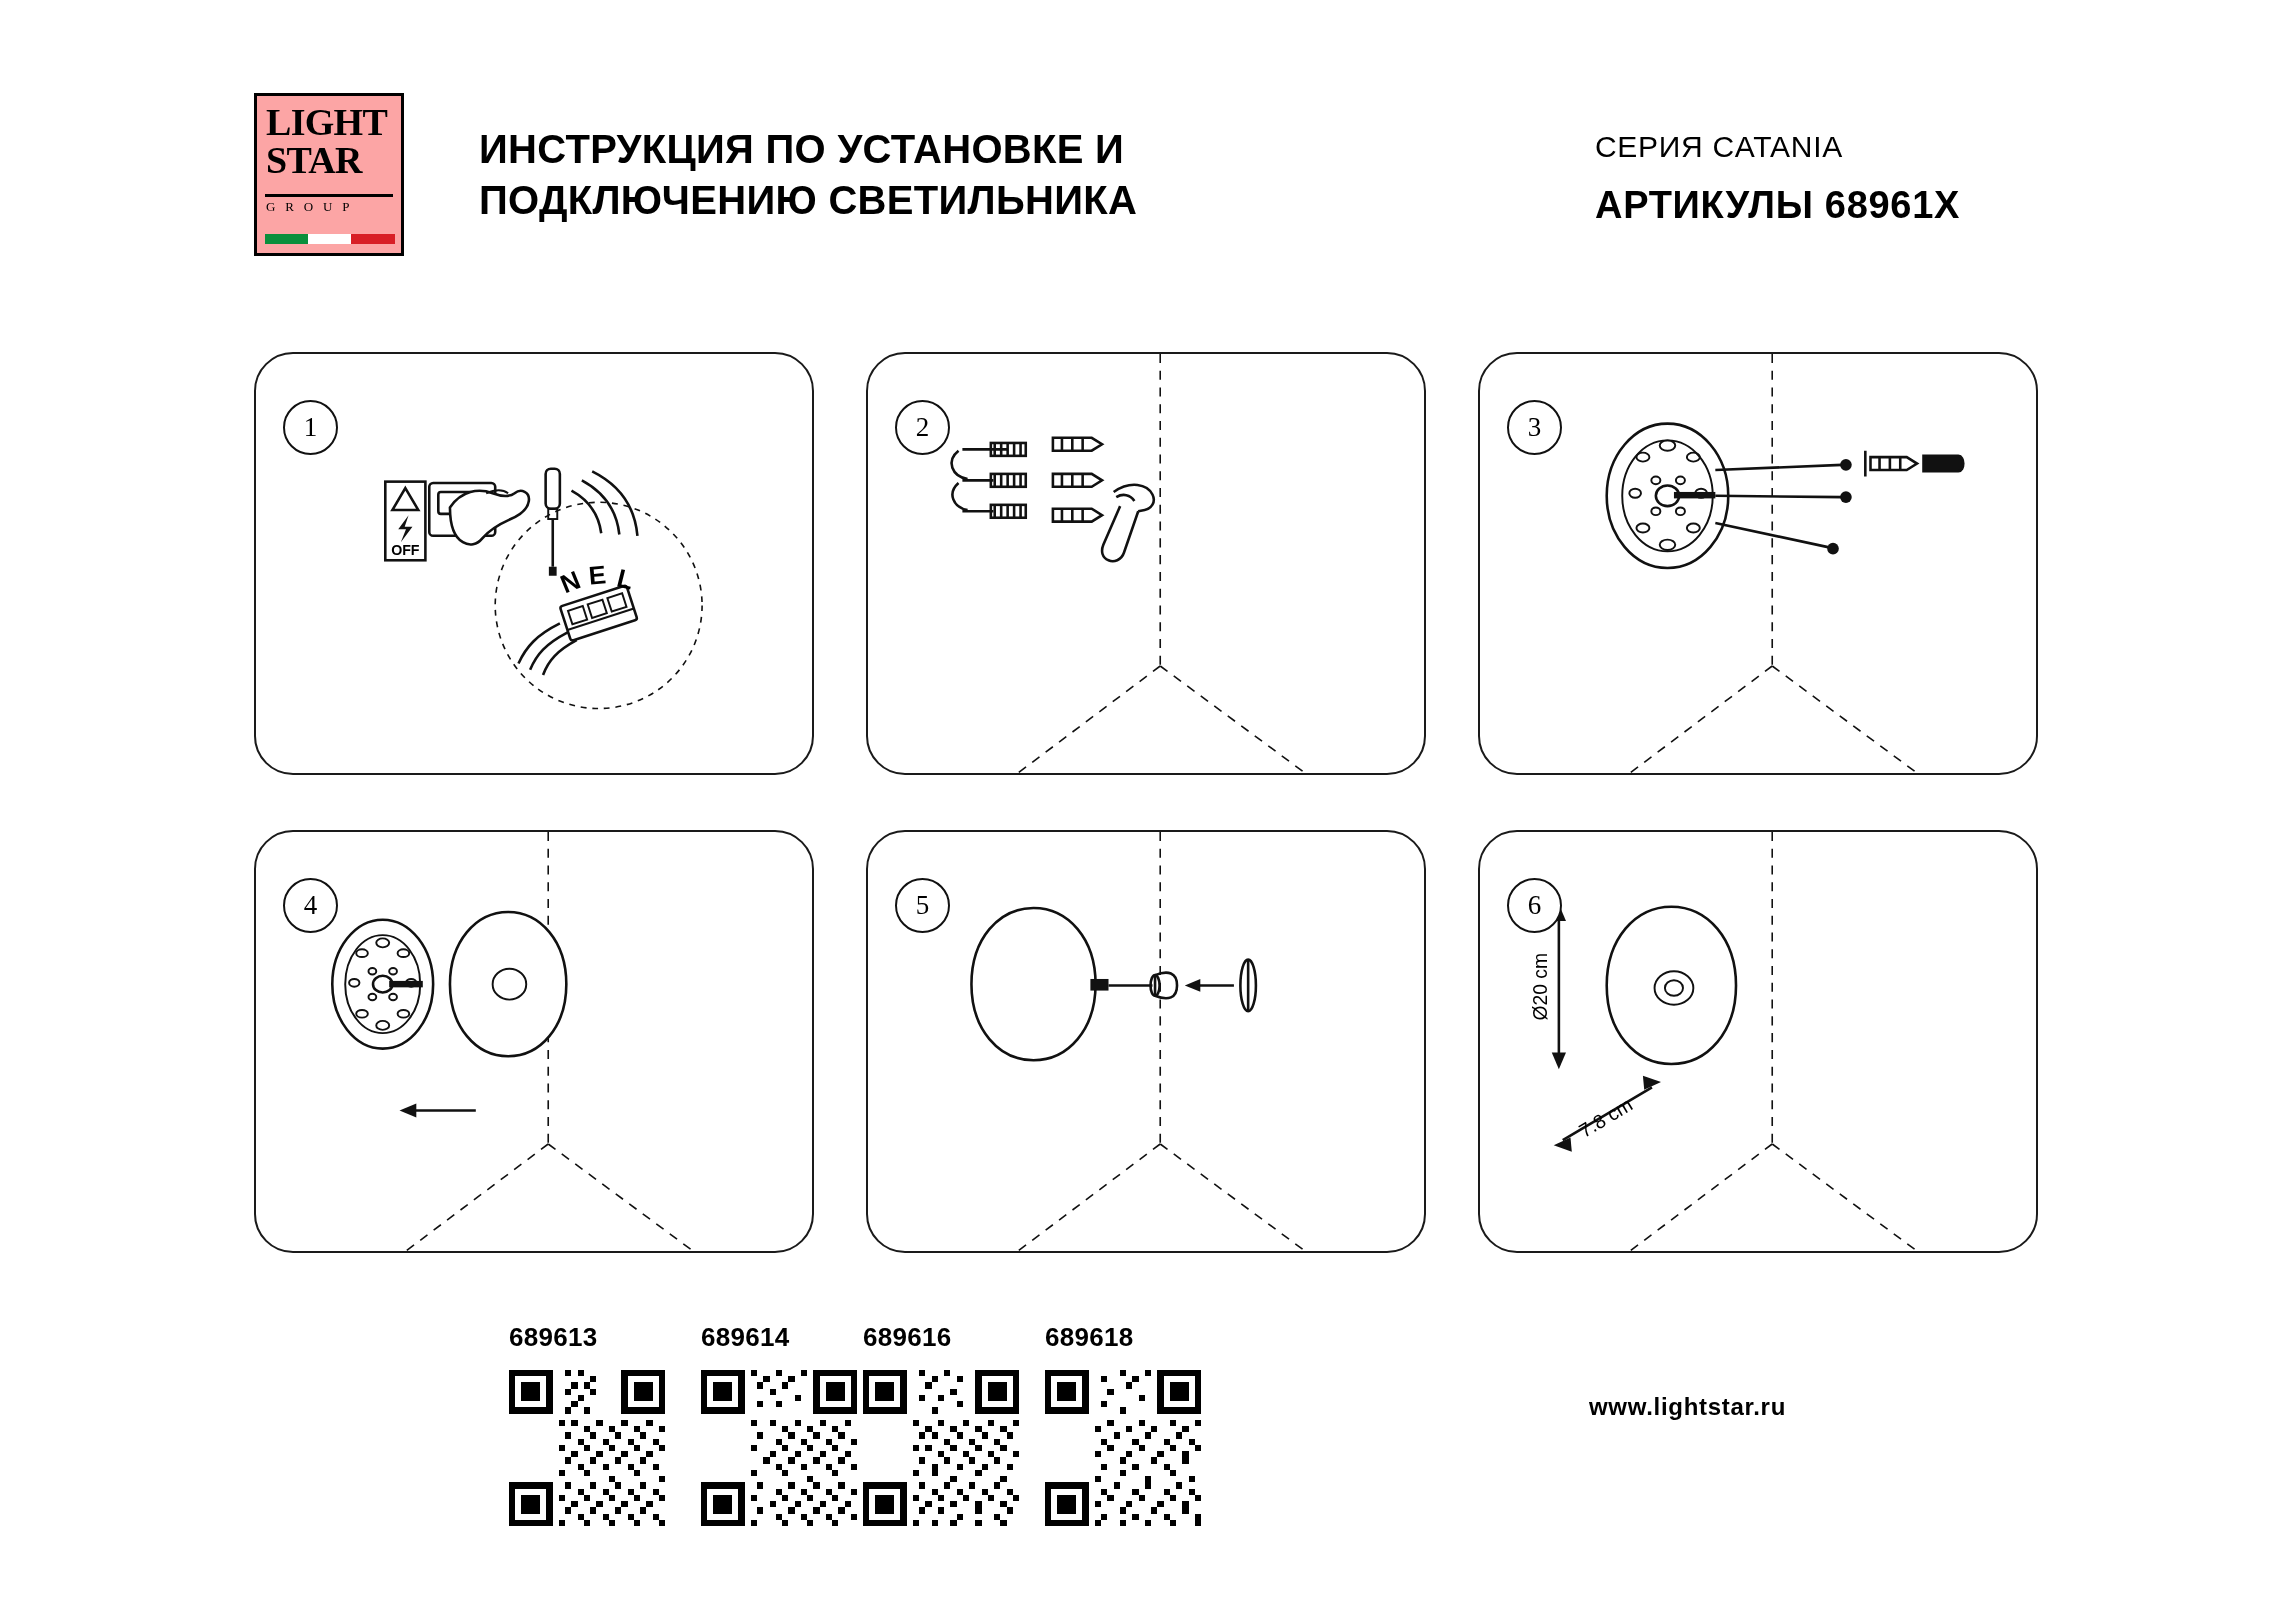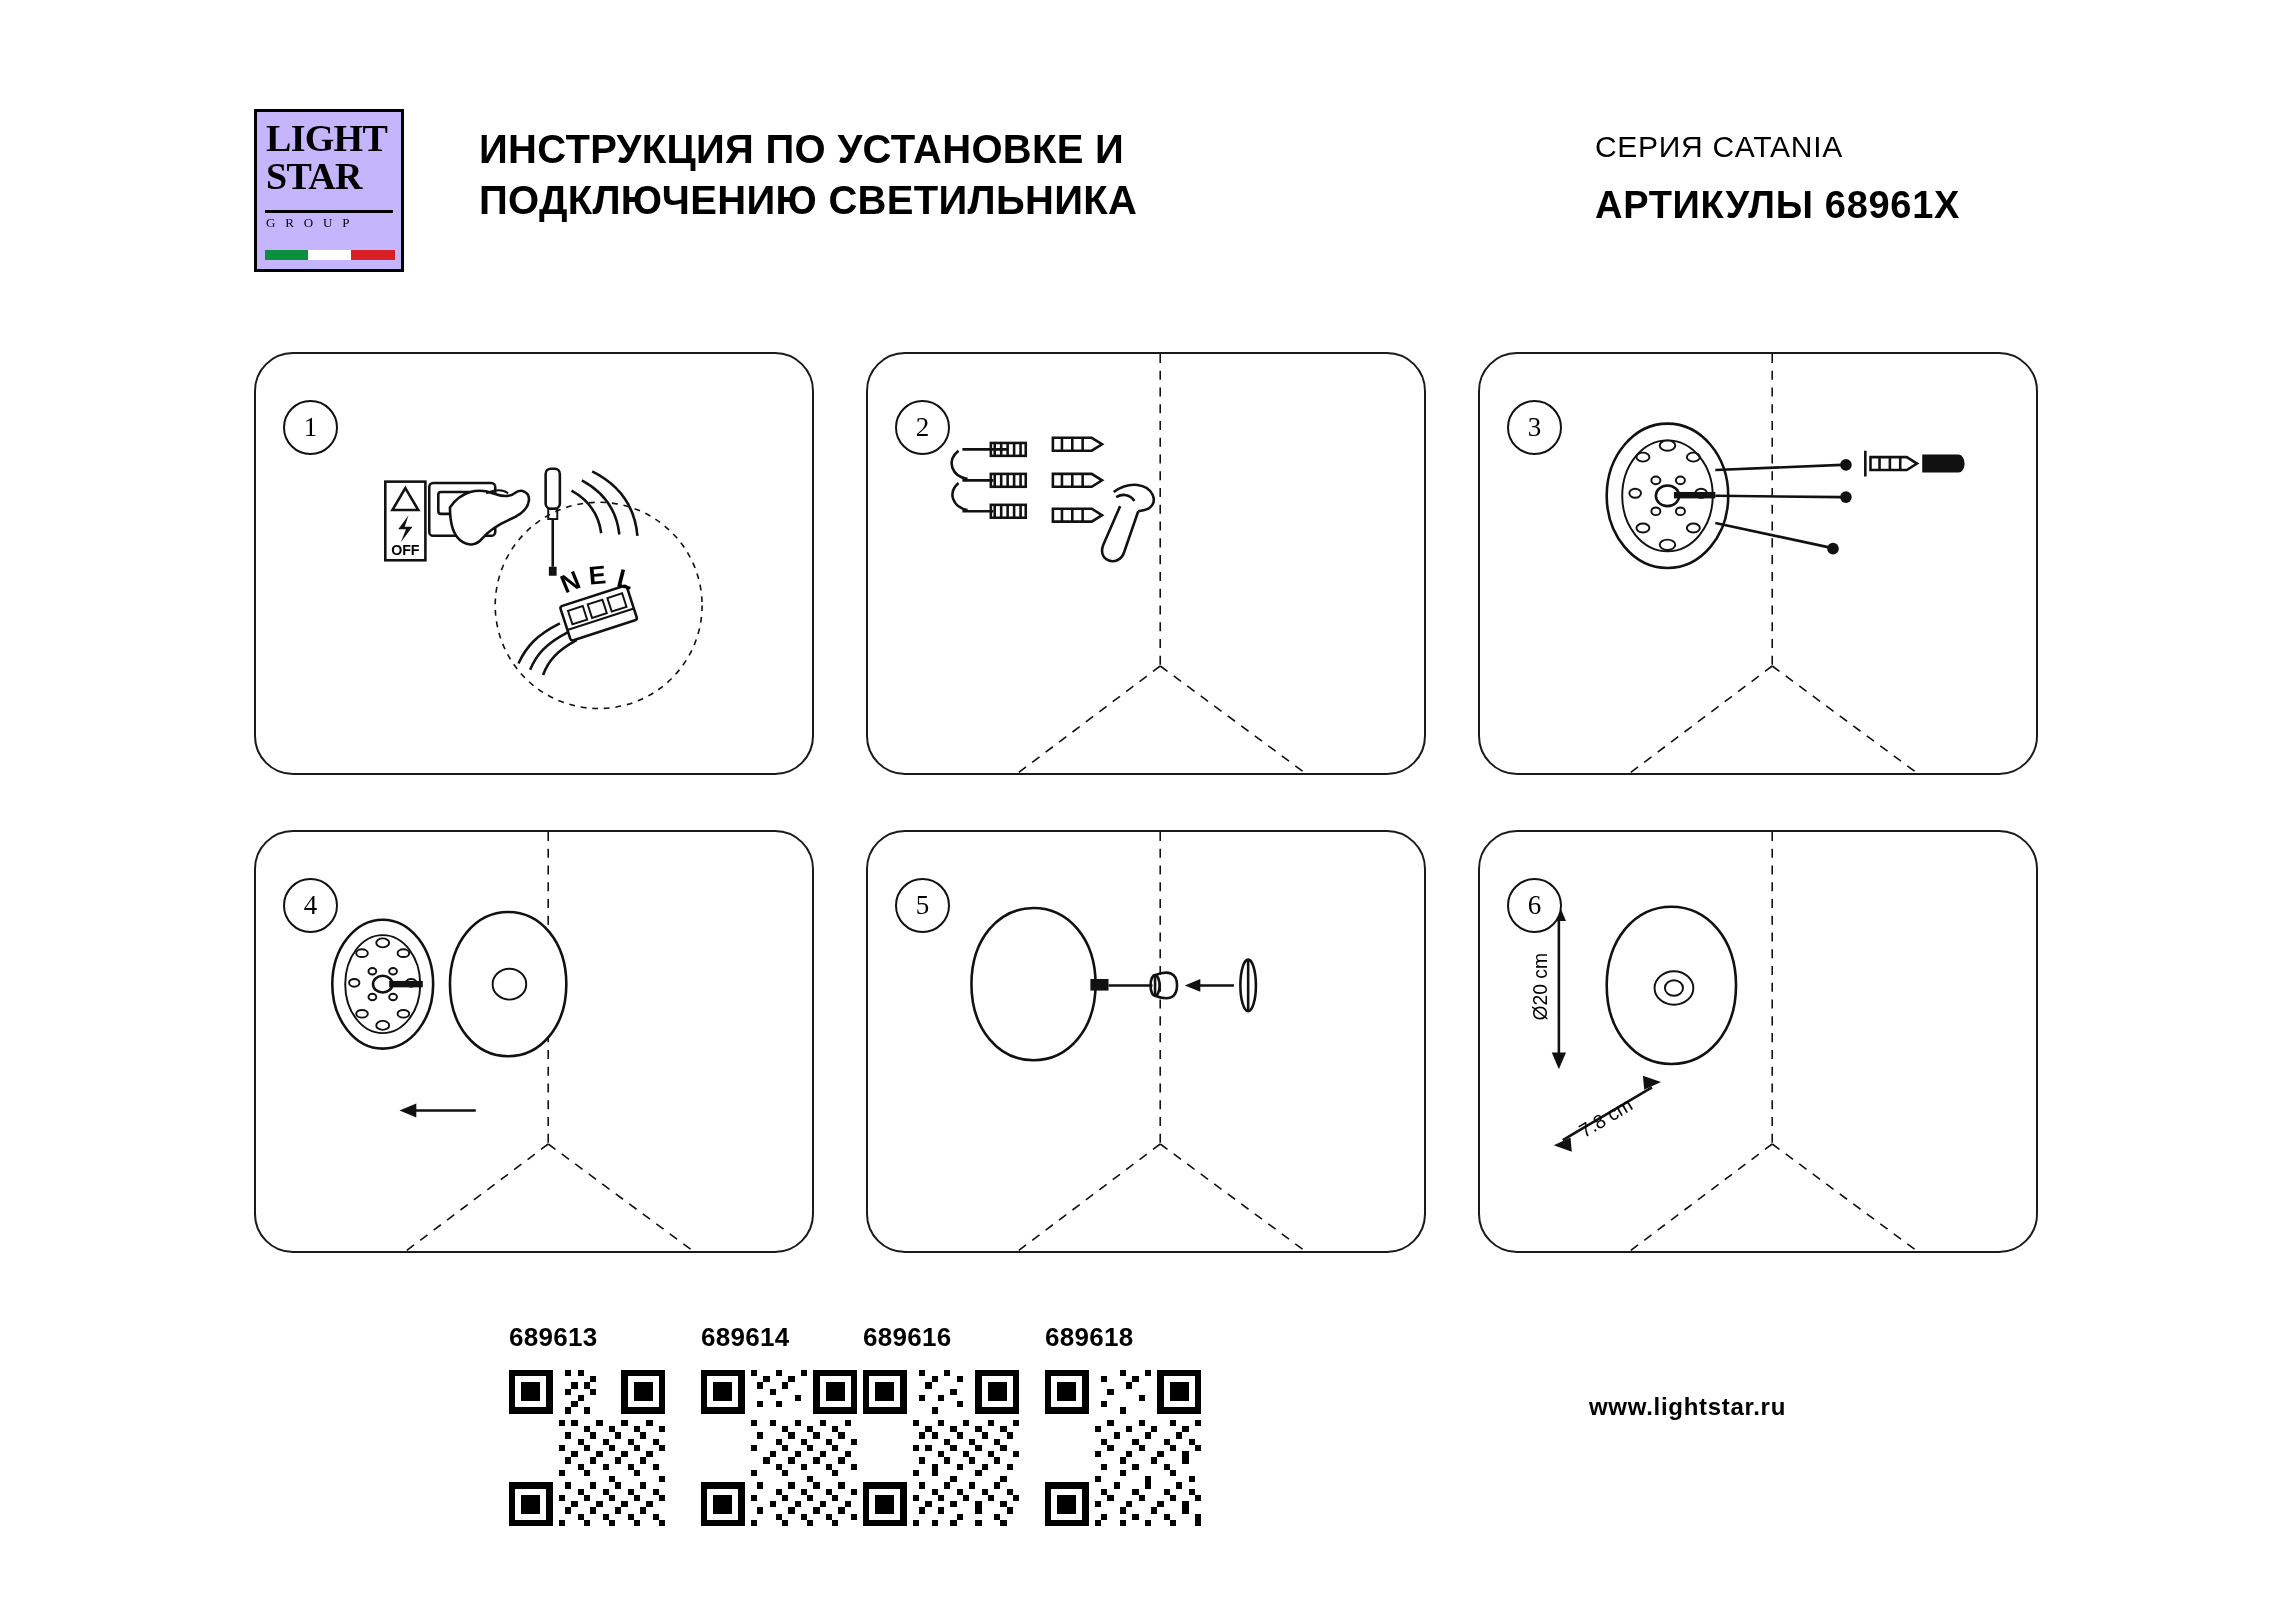--- a/index.html
+++ b/index.html
@@ -1,20 +1,20 @@
 <!DOCTYPE html>
 <html style="font-size:10.4px"><head>
 <meta charset="utf-8">
 <style>
   html,body{margin:0;padding:0;background:#ffffff;}
   body{width:2284px;height:1616px;font-family:"Liberation Sans",sans-serif;color:#000;position:relative;overflow:hidden;}
   .page{position:relative;width:2284px;height:1616px;}
 
   
-  .logo-box{position:absolute;left:254px;top:109px;width:150px;height:163px;border:3.3px solid #000;box-sizing:border-box;background:#c4b5fd;}
+  .logo-box{position:absolute;left:254px;top:93px;width:150px;height:163px;border:3.3px solid #000;box-sizing:border-box;background:#fca5a5;}
   .logo-txt{position:absolute;left:9px;top:6.5px;font-family:"Liberation Serif",serif;font-weight:bold;font-size:38px;line-height:38px;letter-spacing:-0.7px;}
   .logo-txt .l2{display:block;}
   .logo-rule{position:absolute;left:7.8px;right:7.8px;top:98px;height:2.6px;background:#000;}
   .logo-group{position:absolute;left:9px;top:103px;font-family:"Liberation Serif",serif;font-size:13px;letter-spacing:3.3px;}
   .logo-flag{position:absolute;left:7.8px;bottom:9px;width:130px;height:10.4px;display:flex;}
   .logo-flag i{flex:1;display:block;}
   .fg{background:#0a8f3c;}.fw{background:#ffffff;}.fr{background:#d81f26;}
 
   .title{position:absolute;left:479px;top:124px;width:846px;font-size:40px;font-weight:bold;line-height:51px;letter-spacing:0.3px;}
   .series{position:absolute;left:1595px;top:130px;width:586px;font-size:30px;letter-spacing:0.7px;}

